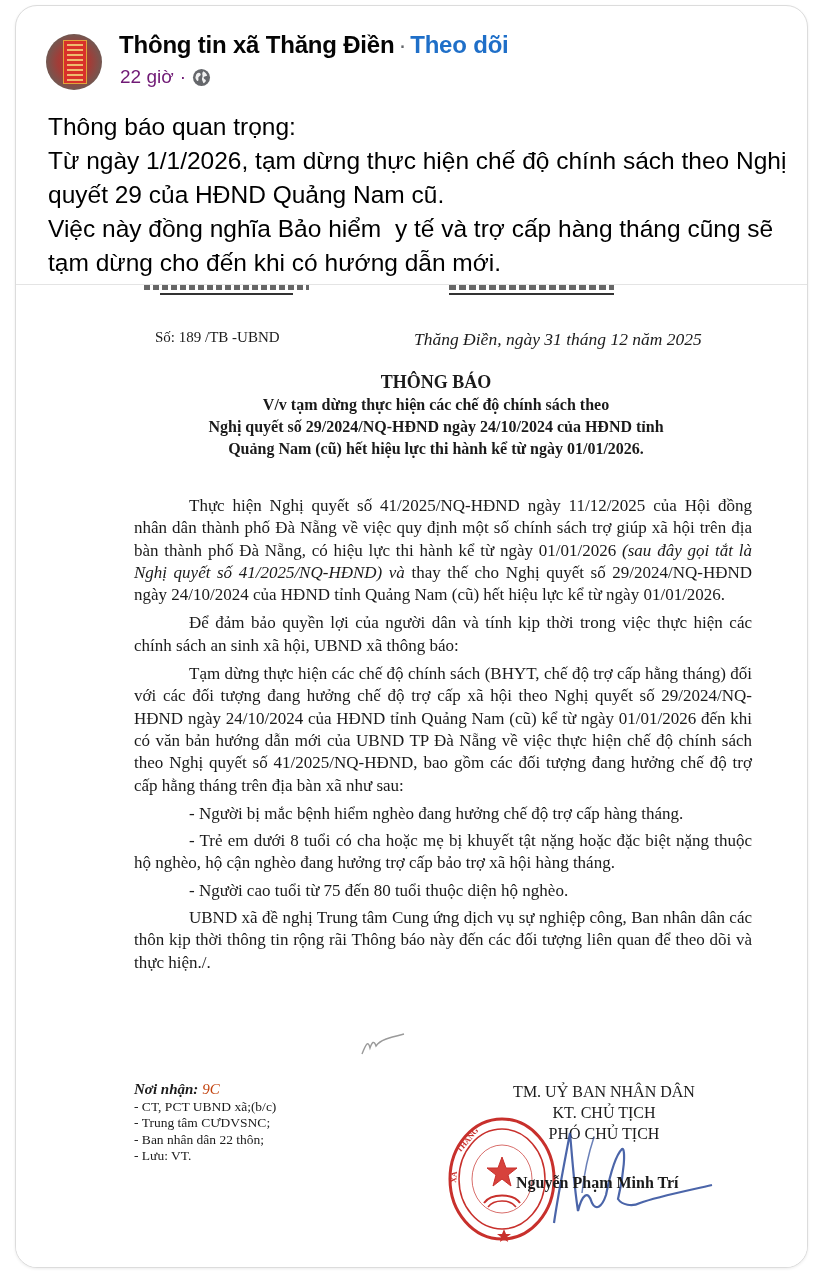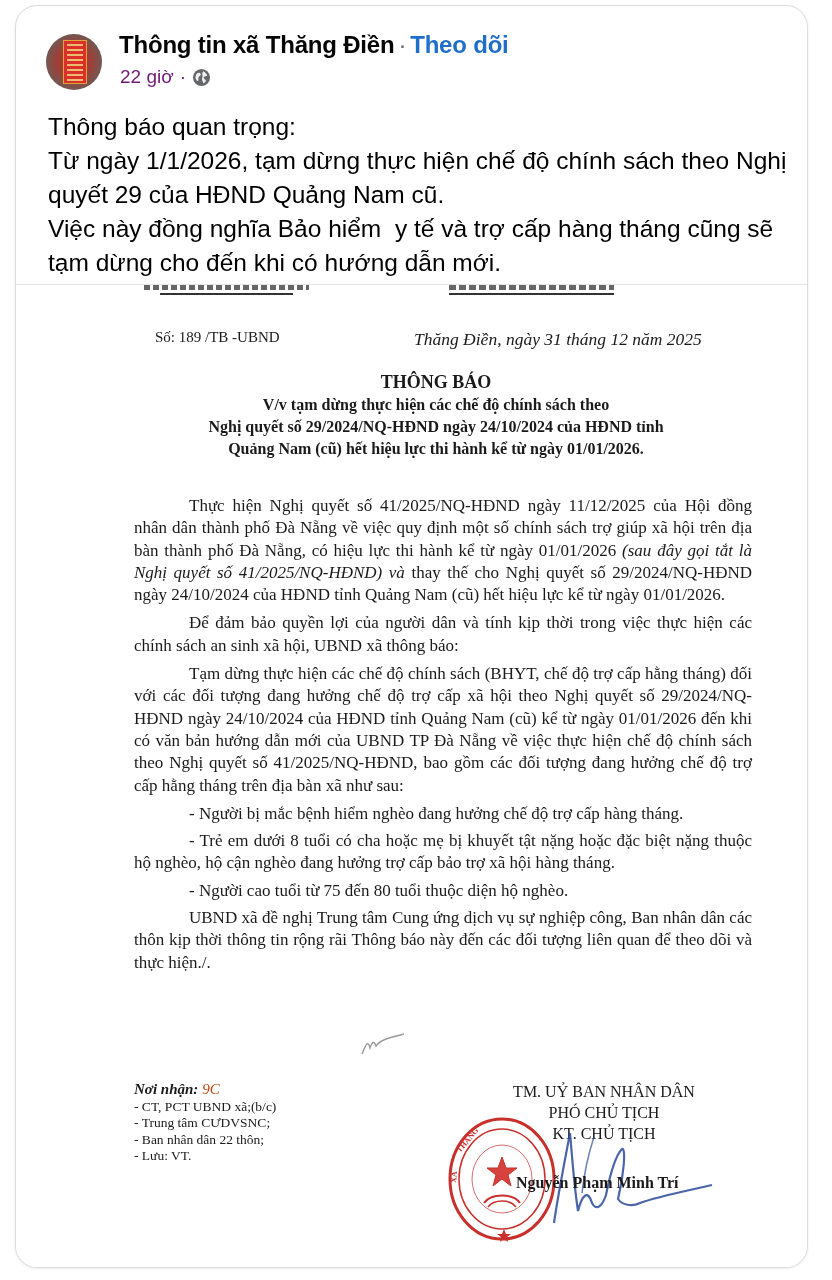--- a/index.html
+++ b/index.html
@@ -161,22 +161,22 @@
       <polygon points="56,44 60,55 71,55 62,62 65,73 56,66 47,73 50,62 41,55 52,55" fill="#d7423c" stroke="#c8302c" stroke-width="1"></polygon>
       <path d="M38 90 C45 80 67 80 74 90" stroke="#c8302c" stroke-width="2" fill="none"></path>
       <path d="M42 94 C48 86 64 86 70 94" stroke="#c8302c" stroke-width="1.5" fill="none"></path>
       <text x="14" y="40" font-size="8" fill="#c8302c" font-family="Liberation Serif, serif" font-weight="bold" transform="rotate(-50 14 40)">THĂNG</text>
       <text x="10" y="70" font-size="8" fill="#c8302c" font-family="Liberation Serif, serif" font-weight="bold" transform="rotate(-85 10 70)">XÃ</text>
       <polygon points="58,116 60,121 65,121 61,124 62,129 58,126 54,129 55,124 51,121 56,121" fill="#c8302c"></polygon>
     </svg>
 
     <div class="sign">
       <div>TM. UỶ BAN NHÂN DÂN</div>
+      <div>KT. CHỦ TỊCH</div>
       <div>PHÓ CHỦ TỊCH</div>
-      <div>KT. CHỦ TỊCH</div>
     </div>
 
     <svg class="sig" viewBox="0 0 180 110">
       <path d="M18 108 C22 80 28 50 34 18 C36 40 38 70 42 96 C46 80 52 74 56 88 C60 96 66 92 70 80 C74 60 80 40 86 34 C90 32 88 60 82 84 C86 90 96 92 104 88 C120 82 150 76 176 70" stroke="#2b4a9a" stroke-width="2.2" fill="none" opacity="0.85"></path>
       <path d="M58 22 C52 40 48 60 46 78" stroke="#2b4a9a" stroke-width="1.5" fill="none" opacity="0.7"></path>
     </svg>
 
     <div class="signer">Nguyễn Phạm Minh Trí</div>
   </div>
 </div>

